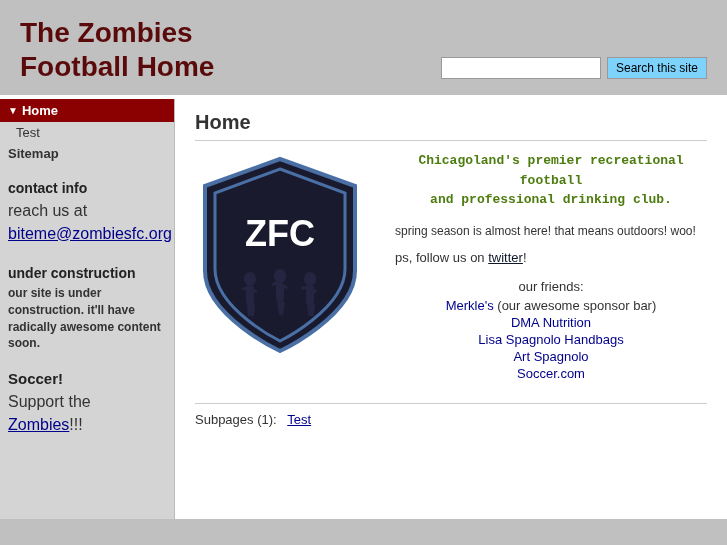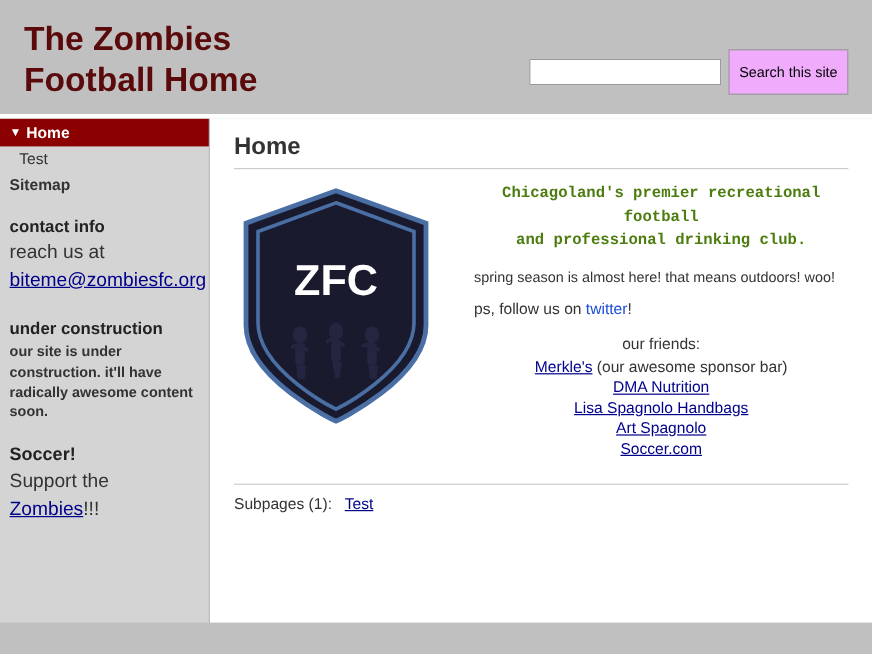--- a/index.html
+++ b/index.html
@@ -33,24 +33,24 @@
     }
     #search-input {
       width: 160px;
       height: 22px;
       border: 1px solid #999;
       padding: 2px 4px;
       font-size: 12px;
       background: #fff;
     }
     #search-button {
-      height: 38px;
+      height: 22px;
       padding: 0 8px;
       font-size: 12px;
-      background: #f0abfc;
+      background: #7dd3fc;
       border: 1px solid #999;
       cursor: pointer;
       white-space: nowrap;
     }
 
     
     #main-layout {
       display: flex;
       min-height: 420px;
     }
@@ -176,28 +176,28 @@
       text-align: center;
     }
     .friends-title {
       font-size: 13px;
       color: #333;
       margin-bottom: 4px;
     }
     .friend-link {
       display: block;
       color: #00008b;
+      font-size: 13px;
+      margin-bottom: 2px;
+      cursor: pointer;
+      text-align: center;
+    }
+    .twitter-link {
+      color: #0f172a;
       text-decoration: underline;
-      font-size: 13px;
-      margin-bottom: 2px;
-      cursor: pointer;
-      text-align: center;
-    }
-    .twitter-link {
-      color: #1d4ed8;
       cursor: pointer;
     }
     #subpages {
       margin-top: 20px;
       font-size: 13px;
       color: #333;
       border-top: 1px solid #ccc;
       padding-top: 8px;
     }
     .subpage-link {

